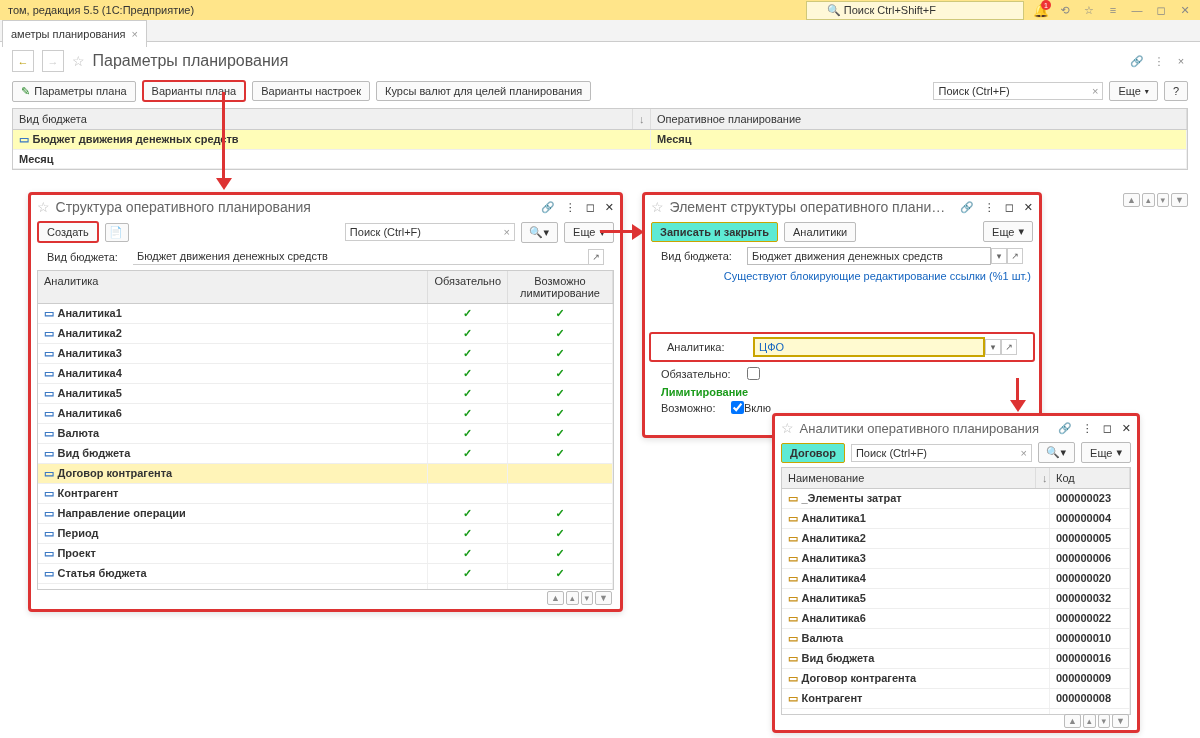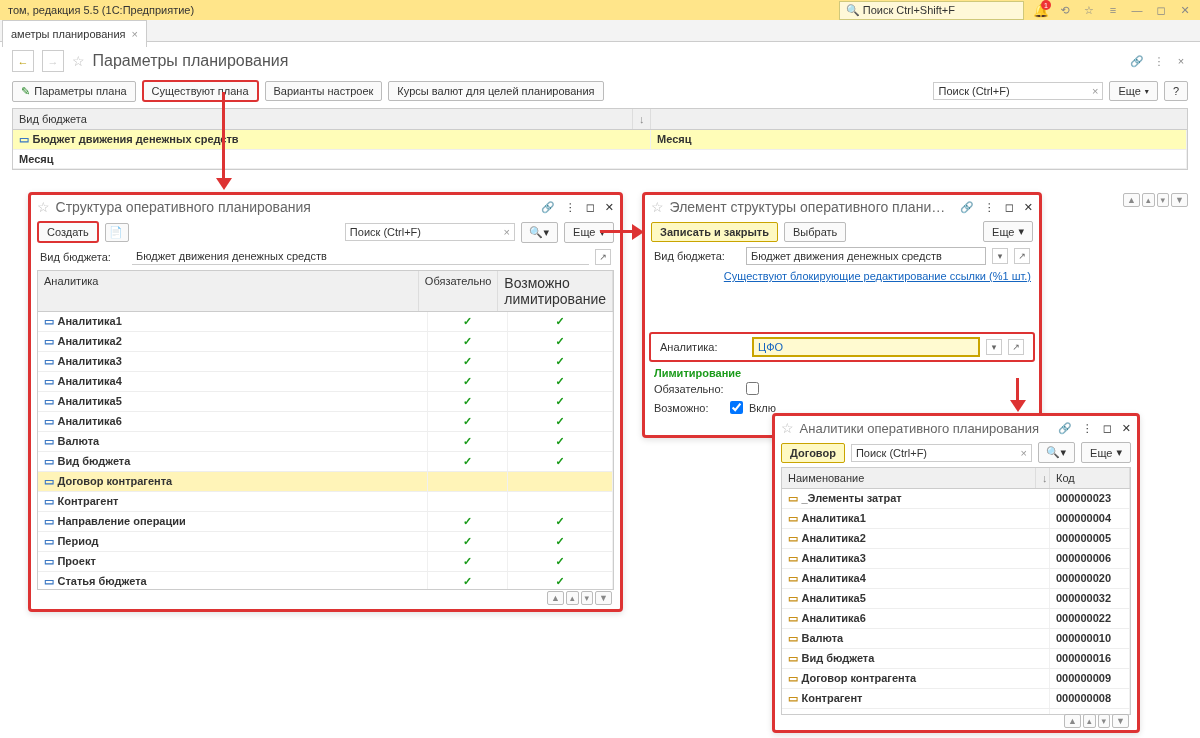--- a/index.html
+++ b/index.html
@@ -1,47 +1,47 @@
 <!DOCTYPE html>
 <html><head>
 <meta charset="utf-8">
 <style>
 *{box-sizing:border-box;margin:0;padding:0;font-family:Arial,sans-serif;font-size:11px;color:#333;}
 body{background:#fff;width:1200px;height:738px;overflow:hidden;}
 .titlebar{background:#ffe58a;height:20px;display:flex;align-items:center;padding:0 8px;justify-content:space-between;}
 .titlebar-right{display:flex;align-items:center;gap:10px;}
-.global-search{border:1px solid #d0c87a;background:#fff8d8;padding:2px 6px;width:185px;color:#888;}
+.global-search{border:1px solid #d0c87a;background:#fff8d8;padding:2px 20px;width:218px;color:#888;}
 .icon-btn{width:14px;height:14px;color:#888;display:inline-flex;align-items:center;justify-content:center;}
 .bell{position:relative;color:#3a8a3a;font-size:13px;}
 .bell .dot{position:absolute;top:-3px;right:-3px;width:10px;height:10px;border-radius:50%;background:#e33;color:#fff;font-size:7px;display:flex;align-items:center;justify-content:center;}
 .tabbar{background:#f3f3f3;border-bottom:1px solid #ccc;height:22px;display:flex;}
 .tab{background:#fff;border:1px solid #ccc;border-bottom:none;padding:13px 8px;display:flex;align-items:center;gap:6px;margin-left:2px;}
 .tab .x{color:#999;}
 .page-header{display:flex;align-items:center;gap:8px;padding:8px 12px;}
 .nav-arrow{width:22px;height:22px;border:1px solid #ccc;display:flex;align-items:center;justify-content:center;color:#b89a00;}
 .star{color:#bbb;font-size:14px;}
 .page-title{font-size:16px;color:#555;}
 .page-right{margin-left:auto;display:flex;gap:8px;color:#888;}
 .toolbar{display:flex;align-items:center;gap:6px;padding:0 12px 6px;}
 .btn{border:1px solid #bbb;background:#fafafa;padding:3px 8px;border-radius:2px;display:inline-flex;align-items:center;gap:4px;}
-.btn.yellow{background:#fef9c3;border-color:#c9a400;font-weight:bold;text-align:center;}
+.btn.yellow{background:#5eead4;border-color:#c9a400;font-weight:bold;text-align:center;}
 .highlight-red{border:2px solid #d33;border-radius:3px;}
 .searchbox{border:1px solid #ccc;padding:2px 4px;color:#aaa;background:#fff;display:flex;align-items:center;}
 .searchbox .x{margin-left:auto;color:#999;}
 .grid-head{display:flex;background:#f0f0f0;border-bottom:1px solid #ccc;}
 .grid-head>div{padding:4px 6px;border-right:1px solid #ddd;}
 .grid-row{display:flex;border-bottom:1px solid #eee;font-weight:bold;}
 .grid-row>div{padding:3px 6px;border-right:1px solid #f0f0f0;}
 .check{color:#1a9b1a;text-align:center;}
 .window{position:absolute;background:#fff;border:1px solid #ccc;box-shadow:0 2px 6px rgba(0,0,0,0.12);}
 .window-title{display:flex;align-items:center;gap:6px;padding:4px 6px;}
 .window-title h2{font-size:14px;font-weight:normal;color:#666;}
 .window-title .wt-right{margin-left:auto;display:flex;gap:10px;color:#888;}
-.link{color:#1565c0;text-decoration:underline;text-align:right;}
-.field-row{display:flex;align-items:center;gap:6px;padding:3px 9px;}
+.link{color:#1565c0;text-align:right;}
+.field-row{display:flex;align-items:center;gap:0;padding:3px 16px;}
 .field-label{width:86px;}
 .input{border:1px solid #bbb;padding:2px 4px;flex:1;background:#fff;}
 .small-icon{width:16px;height:16px;border:1px solid #ccc;display:inline-flex;align-items:center;justify-content:center;font-size:9px;color:#666;}
 .arrow-red{position:absolute;pointer-events:none;}
 .arrow-body{background:#d33;position:absolute;}
 .arrow-head{width:0;height:0;position:absolute;}
 .up-group .btn{padding:1px 3px;font-size:9px;color:#888;}
 .row-sel{background:#fff4b8;}
 .row-y{background:#fffdb8;}
 .col-icon{color:#3b78c3;}
@@ -81,39 +81,40 @@
     <span class="icon-btn">⋮</span>
     <span class="icon-btn">×</span>
   </div>
 </div>
 
 <div class="toolbar">
   <span class="btn">
       <span style="color:#2a8a2a">✎</span>
       <span>Параметры плана</span>
     </span>
-  <span class="btn highlight-red">Существуют плана</span>
+  <span class="btn highlight-red">Варианты плана</span>
   <span class="btn">Варианты настроек</span>
   <span class="btn">Курсы валют для целей планирования</span>
   <span style="flex:1"></span>
   <span class="searchbox" style="width:170px">
       <span>Поиск (Ctrl+F)</span>
       <span class="x">×</span>
     </span>
   <span class="btn">
       <span>Еще</span> 
       <span style="font-size:8px">▾</span>
     </span>
   <span class="btn">?</span>
 </div>
 
 <div style="margin:0 12px;border:1px solid #ccc;">
   <div class="grid-head">
     <div style="width:620px">Вид бюджета</div>
     <div style="width:18px;text-align:center;color:#888">↓</div>
+    <div style="flex:1">Оперативное планирование</div>
   </div>
   <div class="grid-row row-y">
     <div style="width:638px"><span class="col-icon">▭</span> <span>Бюджет движения денежных средств</span></div>
     <div style="flex:1">Месяц</div>
   </div>
   <div class="grid-row">
     <div style="flex:1">Месяц</div>
   </div>
 </div>
 
@@ -148,21 +149,21 @@
   </div>
   <div class="field-row">
     <span class="field-label">Вид бюджета:</span>
     <span class="input" style="border:none;border-bottom:1px solid #ccc">Бюджет движения денежных средств</span>
     <span class="small-icon">↗</span>
   </div>
   <div style="margin:2px 6px;border:1px solid #ccc;height:320px;overflow:hidden">
     <div class="grid-head">
       <div style="width:390px">Аналитика</div>
       <div style="width:80px;text-align:right">Обязательно</div>
-      <div style="flex:1;font-size:14px">Возможно лимитирование</div>
+      <div style="flex:1;text-align:center;font-size:11px">Возможно лимитирование</div>
     </div>
     <div id="win1-rows">
         <div class="grid-row">
           <div style="width:390px"><span class="col-icon">▭</span> Аналитика1</div>
           <div class="check" style="width:80px">✓</div>
           <div class="check" style="flex:1">✓</div>
         </div>
         <div class="grid-row">
           <div style="width:390px"><span class="col-icon">▭</span> Аналитика2</div>
           <div class="check" style="width:80px">✓</div>
@@ -249,45 +250,45 @@
     <h2>Элемент структуры оперативного плани…</h2>
     <div class="wt-right">
       <span>🔗</span>
       <span>⋮</span>
       <span>◻</span>
       <span>✕</span>
     </div>
   </div>
   <div class="toolbar" style="padding:2px 6px">
     <span class="btn yellow">Записать и закрыть</span>
-    <span class="btn">Выбрать</span>
+    <span class="btn">Аналитики</span>
     <span style="flex:1"></span>
     <span class="btn"><span>Еще</span> ▾</span>
   </div>
   <div class="field-row">
     <span class="field-label">Вид бюджета:</span>
     <span class="input">Бюджет движения денежных средств</span>
     <span class="small-icon">▾</span>
     <span class="small-icon">↗</span>
   </div>
   <div style="text-align:right;padding:2px 8px">
     <span class="link">Существуют блокирующие редактирование ссылки (%1 шт.)</span>
   </div>
   <div class="field-row highlight-red" style="margin:48px 4px 2px;border-radius:3px">
     <span class="field-label">Аналитика:</span>
     <span class="input" style="border:2px solid #c9a400;background:#fffad0;color:#1565c0">ЦФО</span>
     <span class="small-icon">▾</span>
     <span class="small-icon">↗</span>
   </div>
-  <div class="field-row" style="padding-bottom:0">
-    <span class="green-label">Лимитирование</span>
-  </div>
   <div class="field-row">
     <span class="field-label">Обязательно:</span>
     <input type="checkbox" style="">
+  </div>
+  <div class="field-row" style="padding-bottom:0">
+    <span class="green-label">Лимитирование</span>
   </div>
   <div class="field-row">
     <span class="field-label" style="width:70px">Возможно:</span>
     <input type="checkbox" checked="" style="">
     <span>Вклю</span>
   </div>
 </div>
 
 <div class="window" style="left:772px;top:413px;width:368px;height:320px;border:3px solid #d33;border-radius:4px;">
   <div class="window-title">

